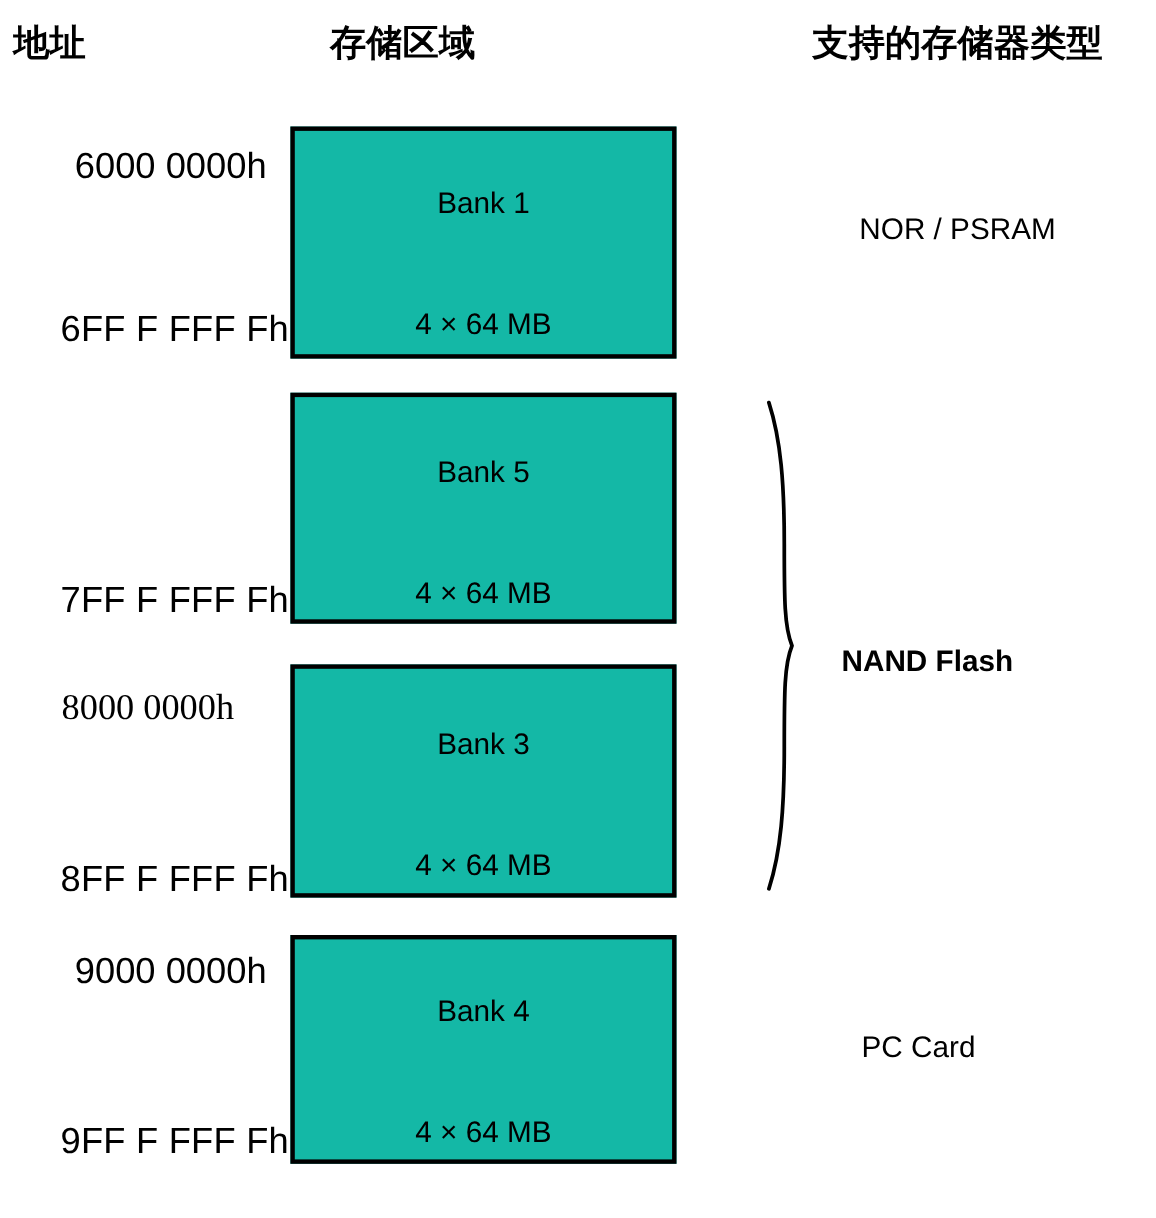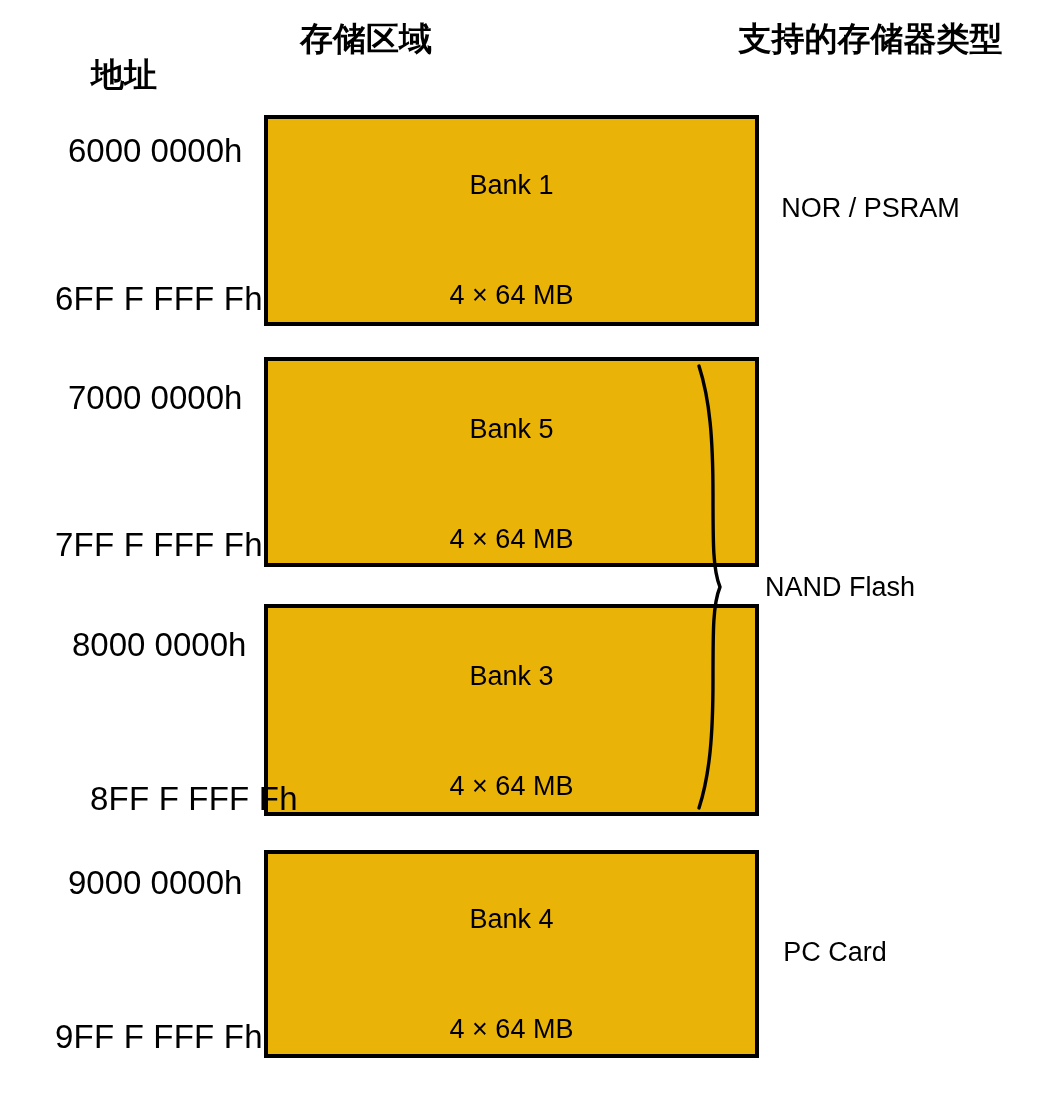--- a/index.html
+++ b/index.html
@@ -23,32 +23,32 @@
   
   .col-header {
     position: absolute;
     font-family: "DejaVu Sans", sans-serif;
     font-weight: 700;
     font-size: 33px;
     line-height: 1;
     white-space: nowrap;
     color: #000000;
   }
-  #hdr-address   { left: 0;   top: 22px; width: 248px; text-align: center; margin-top: 36px; }
+  #hdr-address   { left: 12px;   top: 22px; width: 248px; text-align: left; }
   #hdr-region    { left: 300px; top: 22px; width: 326px; }
   #hdr-memtype   { left: 690px; top: 22px; width: 361px; text-align: center; }
 
   
   .bank-box {
     position: absolute;
     left: 264px;
-    width: 495px;
+    width: 351px;
     box-sizing: border-box;
     border: 4px solid #000000;
-    background: #eab308;
+    background: #14b8a6;
   }
   .bank-box .bank-name,
   .bank-box .bank-size {
     position: absolute;
     left: 0;
     width: 100%;
     text-align: center;
     font-family: "Liberation Sans", sans-serif;
     font-size: 27px;
     line-height: 1;
@@ -80,36 +80,36 @@
     width: 182px;
     left: 55px;
     text-align: left;
   }
   .addr-label.addr-end { letter-spacing: 0.2px; }
 
   #addr-1-start { top: 134px; left: 68px; }
   #addr-1-end   { top: 282px; left: 55px; }
   #addr-2-start { top: 381px; left: 68px; }
   #addr-2-end   { top: 528px; left: 55px; }
-  #addr-3-start { top: 628px; left: 72px; }
-  #addr-3-end   { top: 782px; left: 55px; margin-left: 35px; }
+  #addr-3-start { top: 628px; left: 56px; font-family: Liberation Serif, serif; }
+  #addr-3-end   { top: 782px; left: 55px; }
   #addr-4-start { top: 866px; left: 68px; }
   #addr-4-end   { top: 1020px; left: 55px; }
 
   
   .memtype-label {
     position: absolute;
     font-family: "Liberation Sans", sans-serif;
     font-size: 27px;
     line-height: 1;
     color: #000000;
     white-space: nowrap;
   }
   #memtype-nor    { top: 195px; left: 690px; width: 361px; text-align: center; }
-  #memtype-nand   { top: 574px; left: 765px; }
+  #memtype-nand   { top: 588px; left: 765px; font-weight: bold; }
   #memtype-pccard { top: 939px; left: 690px; width: 290px; text-align: center; }
 
   
   #nand-brace {
     position: absolute;
     left: 690px;
     top: 360px;
     width: 46px;
     height: 455px;
   }
@@ -130,21 +130,20 @@
     <div class="bank-name">Bank 1</div>
     <div class="bank-size">4 × 64 MB</div>
   </div>
   <div class="addr-label addr-start" id="addr-1-start">6000 0000h</div>
   <div class="addr-label addr-end" id="addr-1-end">6FF F FFF Fh</div>
 
   <div class="bank-box" id="bank-box-2">
     <div class="bank-name">Bank 5</div>
     <div class="bank-size">4 × 64 MB</div>
   </div>
-  <div class="addr-label addr-start" id="addr-2-start">7000 0000h</div>
   <div class="addr-label addr-end" id="addr-2-end">7FF F FFF Fh</div>
 
   <div class="bank-box" id="bank-box-3">
     <div class="bank-name">Bank 3</div>
     <div class="bank-size">4 × 64 MB</div>
   </div>
   <div class="addr-label addr-start" id="addr-3-start">8000 0000h</div>
   <div class="addr-label addr-end" id="addr-3-end">8FF F FFF Fh</div>
 
   <div class="bank-box" id="bank-box-4">

